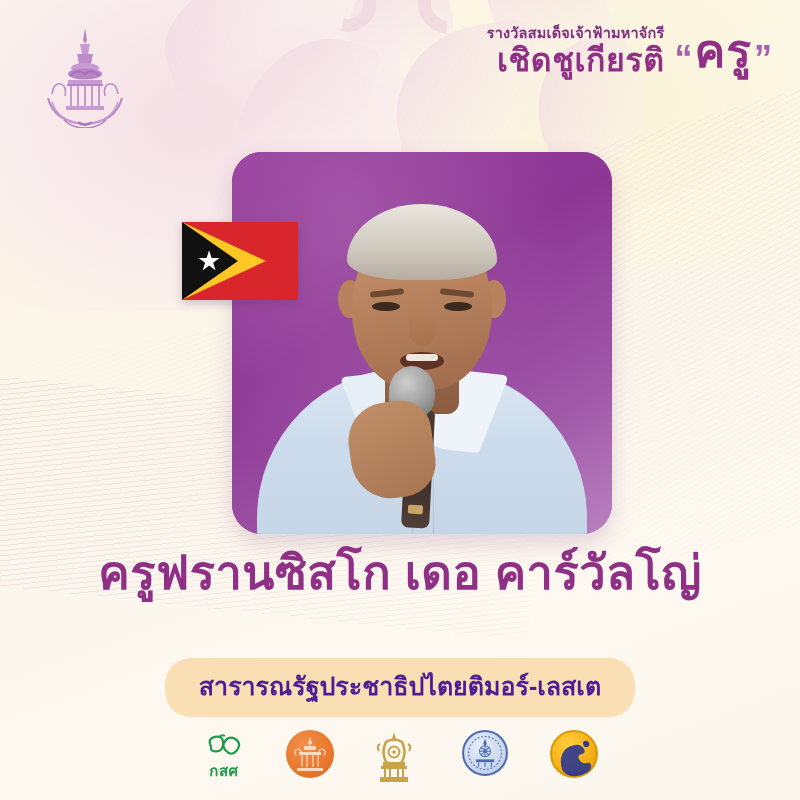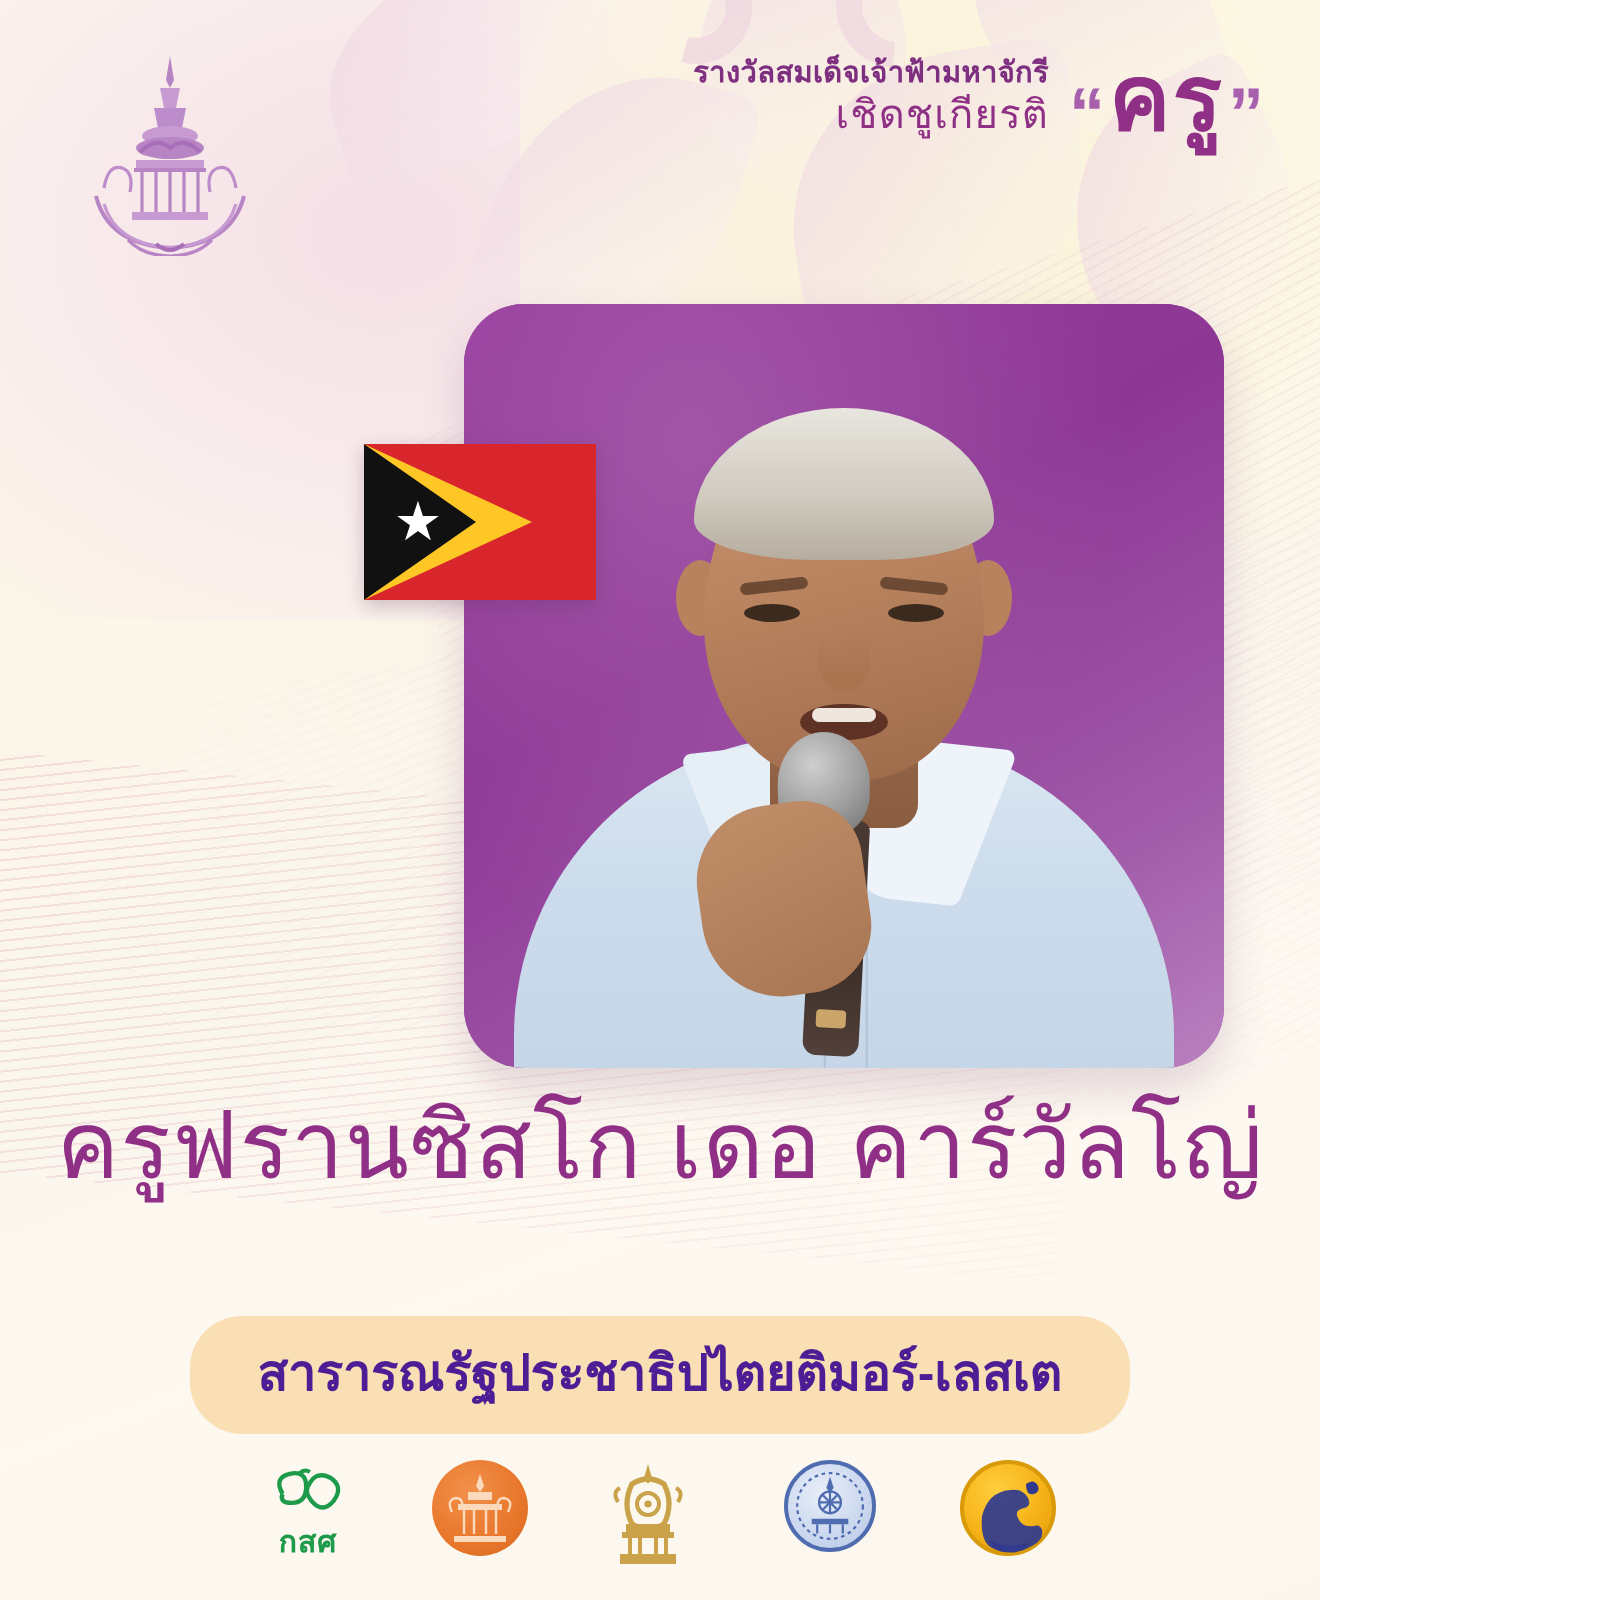--- a/index.html
+++ b/index.html
@@ -4,21 +4,21 @@
 <style>
   html, body {
     margin: 0;
     padding: 0;
     background: #ffffff;
   }
   * { box-sizing: border-box; }
 
   .poster {
     position: relative;
-    width: 660px;
+    width: 800px;
     height: 800px;
     overflow: hidden;
     font-family: "Liberation Sans", "DejaVu Sans", sans-serif;
     background: linear-gradient(160deg, #fdf8ea 0%, #fdf6e6 22%, #fbf6ec 48%, #fdf8f0 70%, #fcf7ee 100%);
   }
 
   
   .bg-wash-top-left {
     position: absolute;
     left: -60px; top: -120px;
@@ -117,22 +117,22 @@
   .hdr-left { text-align: right; }
   .hdr-line1 {
     font-size: 14.5px;
     font-weight: 700;
     color: #7e2f80;
     letter-spacing: .2px;
     margin-bottom: 3px;
     white-space: nowrap;
   }
   .hdr-line2 {
-    font-size: 20px;
-    font-weight: 400;
+    font-size: 32px;
+    font-weight: 700;
     color: #8f2f86;
     letter-spacing: .6px;
     white-space: nowrap;
   }
   .hdr-kru {
     display: flex;
     align-items: baseline;
     gap: 2px;
     color: #8f2f86;
   }
@@ -335,21 +335,21 @@
     line-height: 24px;
     text-align: center;
   }
 
   
   .name-thai {
     position: absolute;
     left: 0; right: 0; top: 548px;
     text-align: center;
     font-size: 47px;
-    font-weight: 400;
+    font-weight: 700;
     color: #8f2f86;
     letter-spacing: .5px;
     line-height: 1.05;
   }
   .name-en {
     position: absolute;
     left: 0; right: 0; top: 608px;
     text-align: center;
     font-size: 33px;
     font-weight: 400;

